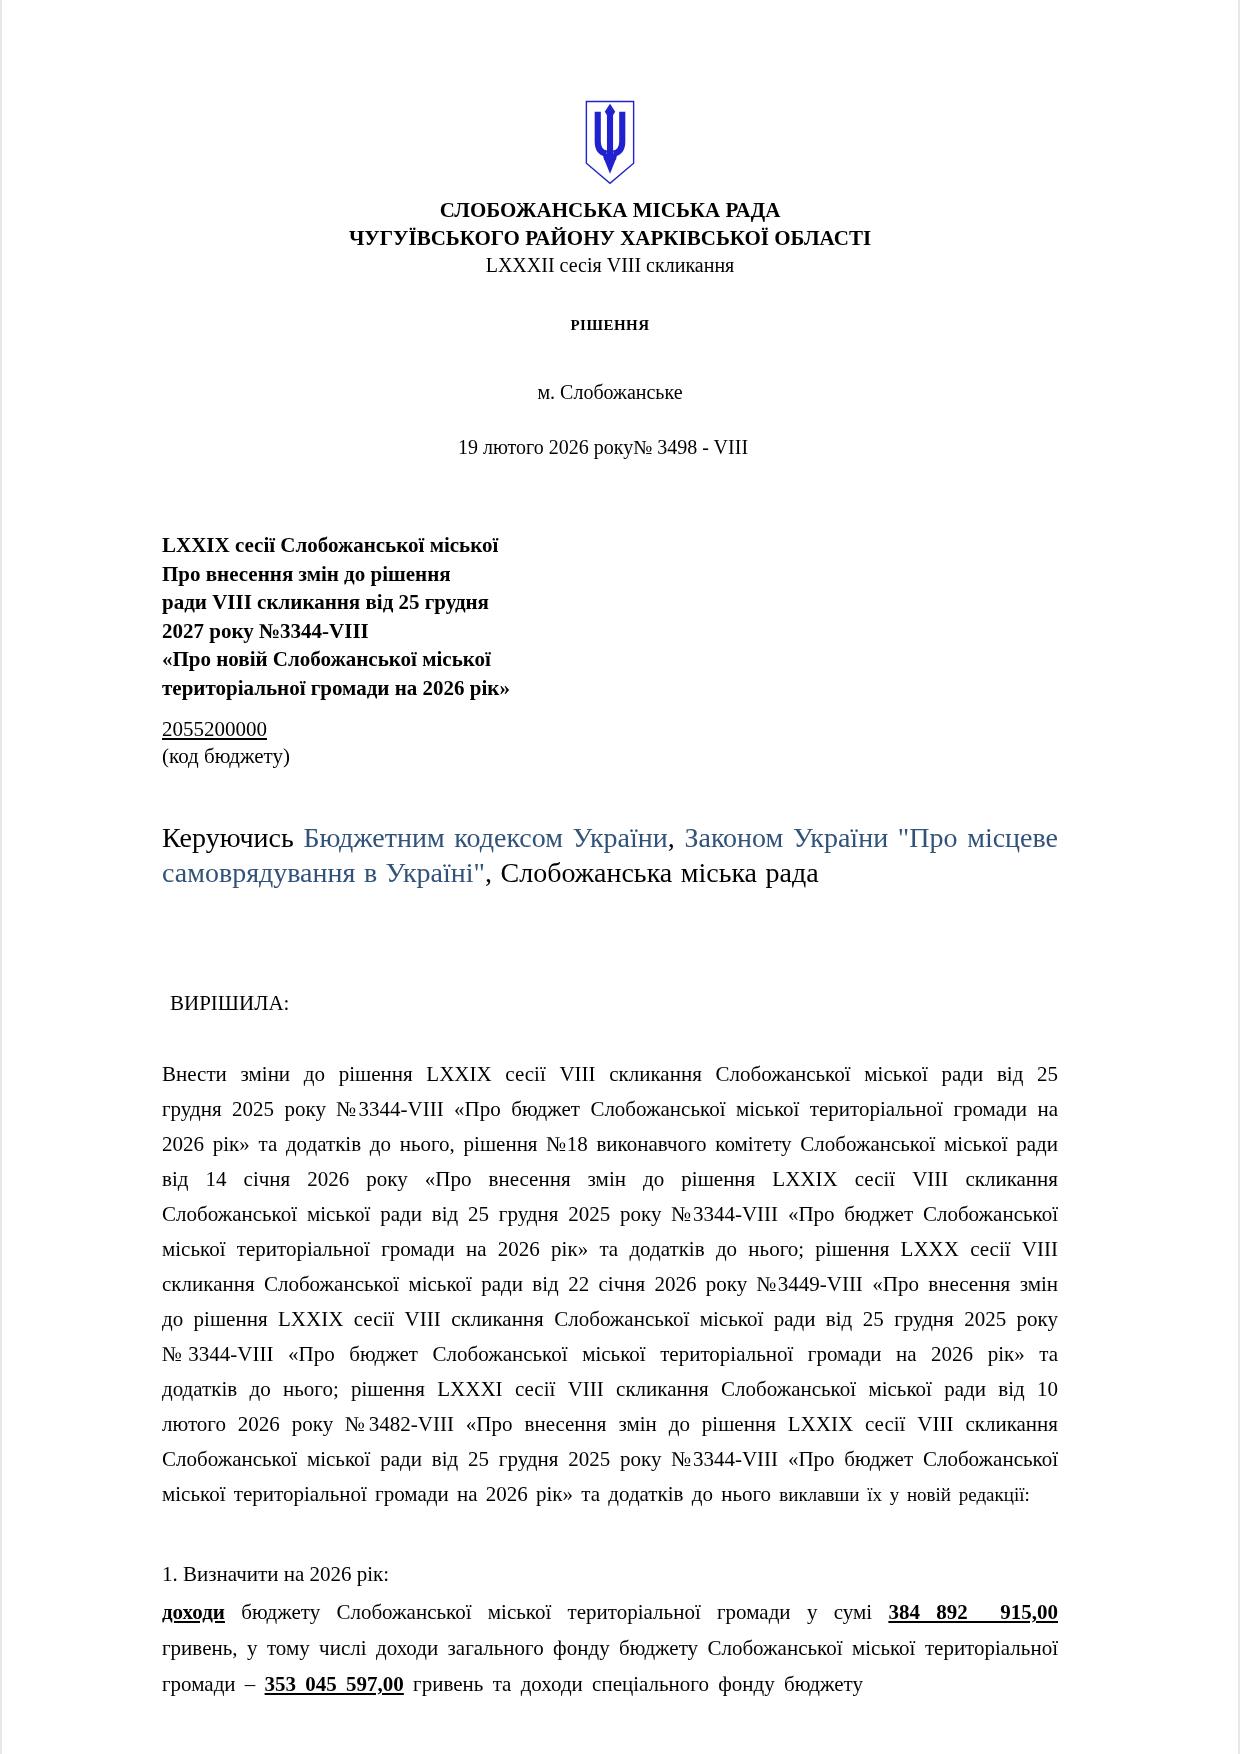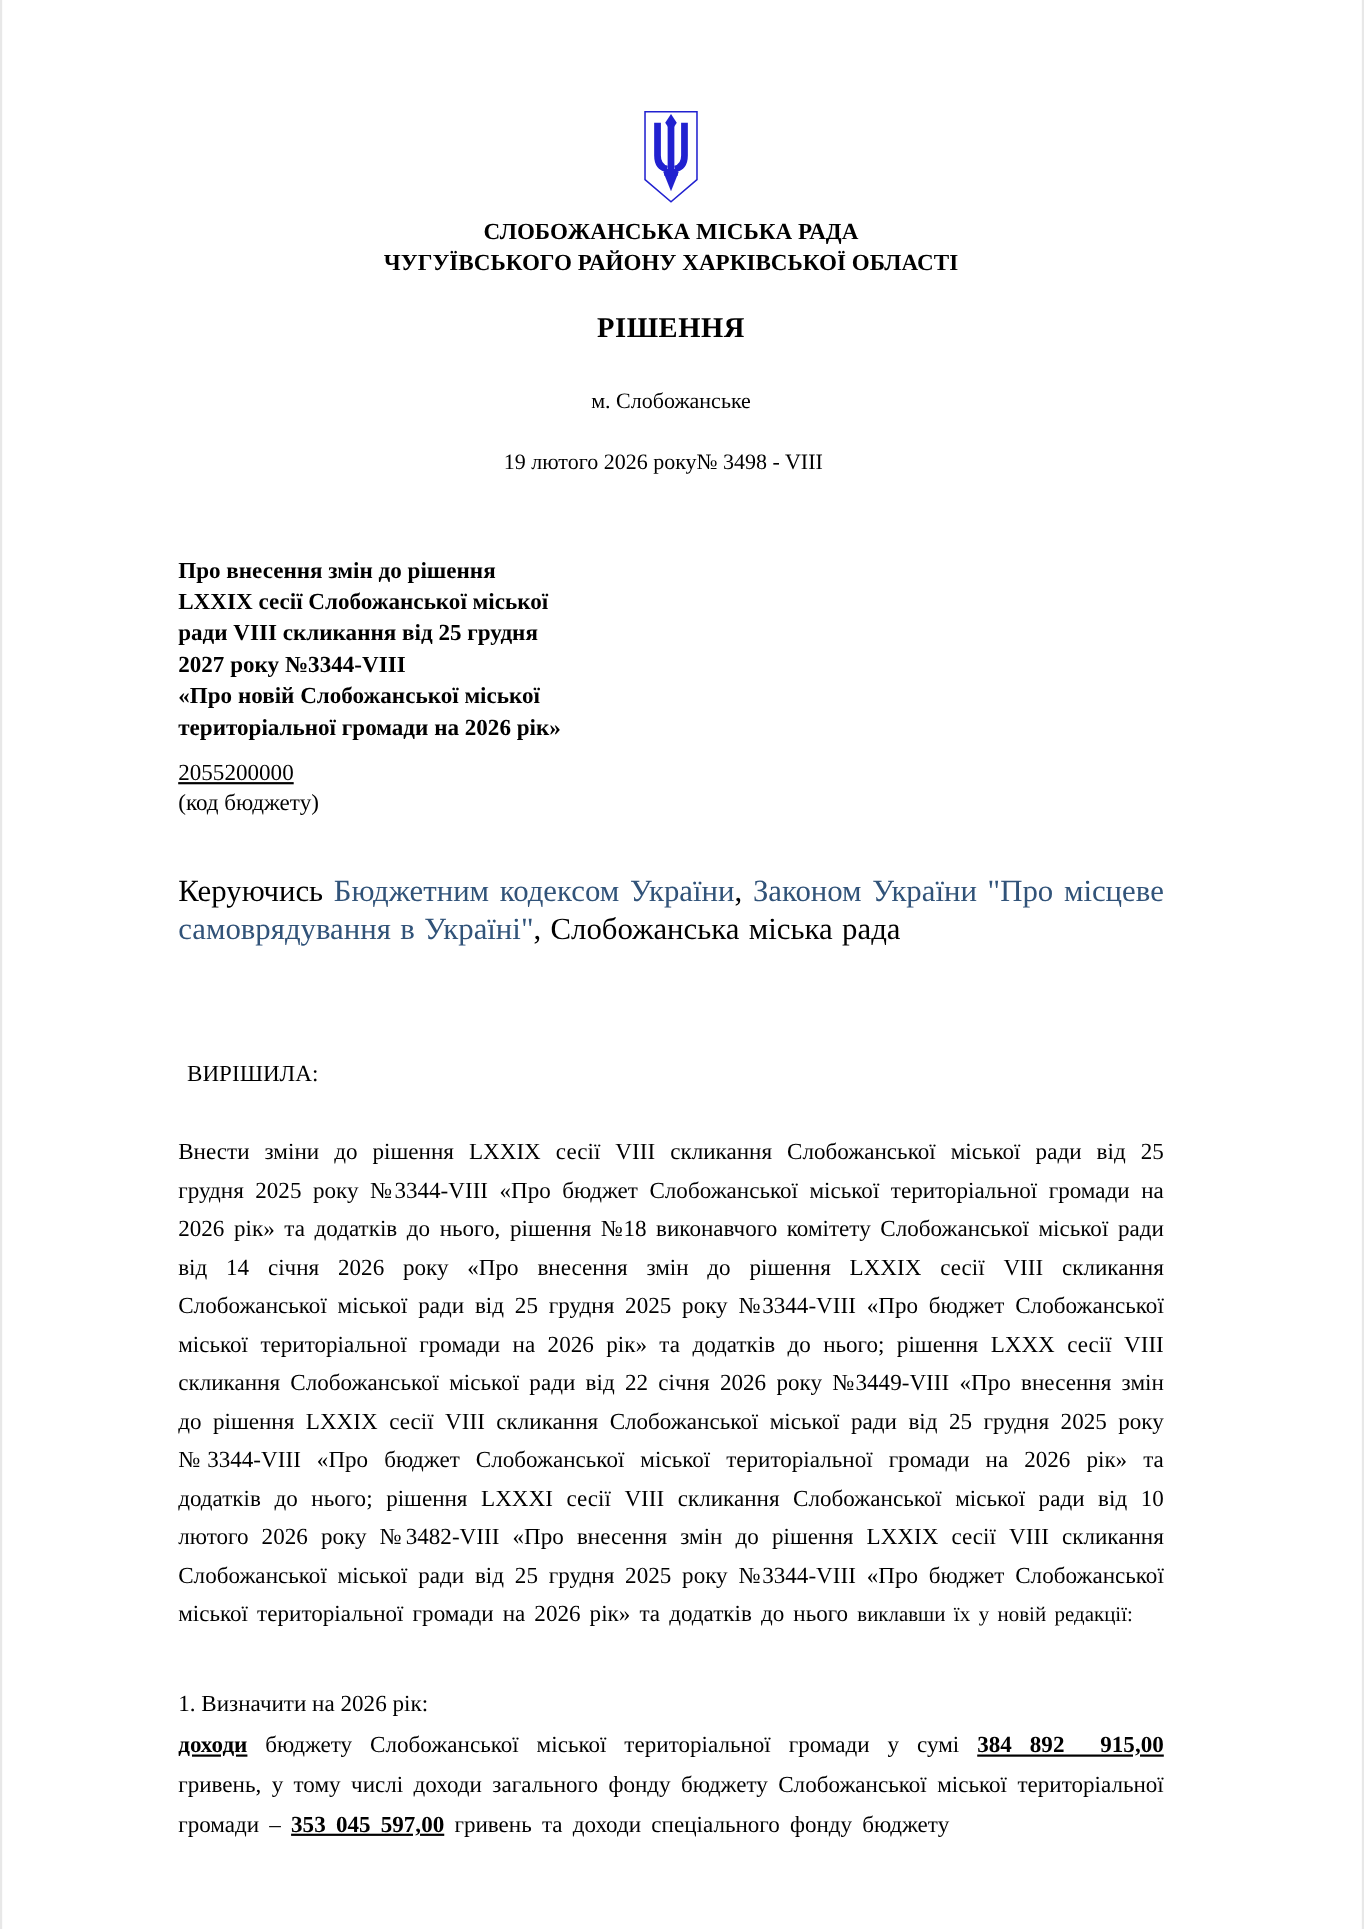--- a/index.html
+++ b/index.html
@@ -6,21 +6,21 @@
   .page{
     width:1236px;height:1754px;background:#ffffff;color:#000;
     font-family:"Liberation Serif","DejaVu Serif",serif;
     box-sizing:border-box;padding:100px 180px 0 160px;
     position:relative;overflow:hidden;margin:0 auto;
   }
   .emblem{display:flex;justify-content:center;align-items:flex-start;height:88px;}
   .org1,.org2{font-size:21px;font-weight:bold;line-height:28px;text-align:center;}
   .org1{margin-top:8px;}
   .session{font-size:20px;line-height:27px;text-align:center;}
-  .doctype{font-size:26px;font-weight:bold;line-height:28px;text-align:center;margin-top:32px;letter-spacing:.5px;}
+  .doctype{font-size:15px;font-weight:bold;line-height:28px;text-align:center;margin-top:32px;letter-spacing:.5px;}
   .city{font-size:20px;line-height:27px;text-align:center;margin-top:40px;}
   .daterow{display:flex;justify-content:center;font-size:20px;line-height:27px;margin-top:28px;}
   .daterow .left{padding-left:28px;}
   .daterow .right{padding-right:42px;}
   .titleblock{margin-top:70px;font-size:21px;font-weight:bold;line-height:28.5px;}
   .budgetcode{margin-top:14px;font-size:21px;line-height:27px;text-decoration:underline;}
   .budgetcaption{font-size:21px;line-height:27px;}
   .preamble{margin:50px 0 0 0;font-size:28px;line-height:35px;text-align:justify;word-spacing:1.5px;}
   .doclink{text-decoration:none;cursor:pointer;}
   .resolved{margin-top:100px;font-size:21px;line-height:27px;padding-left:8px;}
@@ -44,33 +44,34 @@
         <path d="M32 16 V64" stroke-width="7"></path>
       </g>
       <path d="M32 4 L38 13 L32 22 L26 13 Z" fill="#2121d0"></path>
       <path d="M32 84 L24 64 H40 Z" fill="#2121d0"></path>
       <path d="M25 61 H39 V68 H25 Z" fill="#2121d0"></path>
     </svg>
   </div>
 
   <div class="org1">СЛОБОЖАНСЬКА МІСЬКА РАДА</div>
   <div class="org2">ЧУГУЇВСЬКОГО РАЙОНУ ХАРКІВСЬКОЇ ОБЛАСТІ</div>
+  <div class="session">LXXXII  сесія VIII скликання</div>
 
   <div class="doctype">РІШЕННЯ</div>
 
   <div class="city">м. Слобожанське</div>
 
   <div class="daterow">
     <span class="left">19  лютого  2026 року</span>
     <span class="right">№   3498  - VIII</span>
   </div>
 
   <div class="titleblock">
+    <div>LXXIX сесії Слобожанської  міської</div>
     <div>Про  внесення змін до рішення</div>
-    <div>LXXIX сесії Слобожанської  міської</div>
     <div>ради VIII скликання від 25 грудня</div>
     <div>2027 року №3344-VIII</div>
     <div>«Про новій Слобожанської міської</div>
     <div>територіальної громади на 2026 рік»</div>
   </div>
 
   <div class="budgetcode">2055200000</div>
   <div class="budgetcaption">(код бюджету)</div>
 
   <p class="preamble"><span>Керуючись </span><a class="doclink" style="color:#315379">Бюджетним кодексом України</a><span>, </span><a class="doclink" style="color:#315379">Законом України "Про місцеве самоврядування в Україні"</a><span>, Слобожанська міська рада</span></p>

